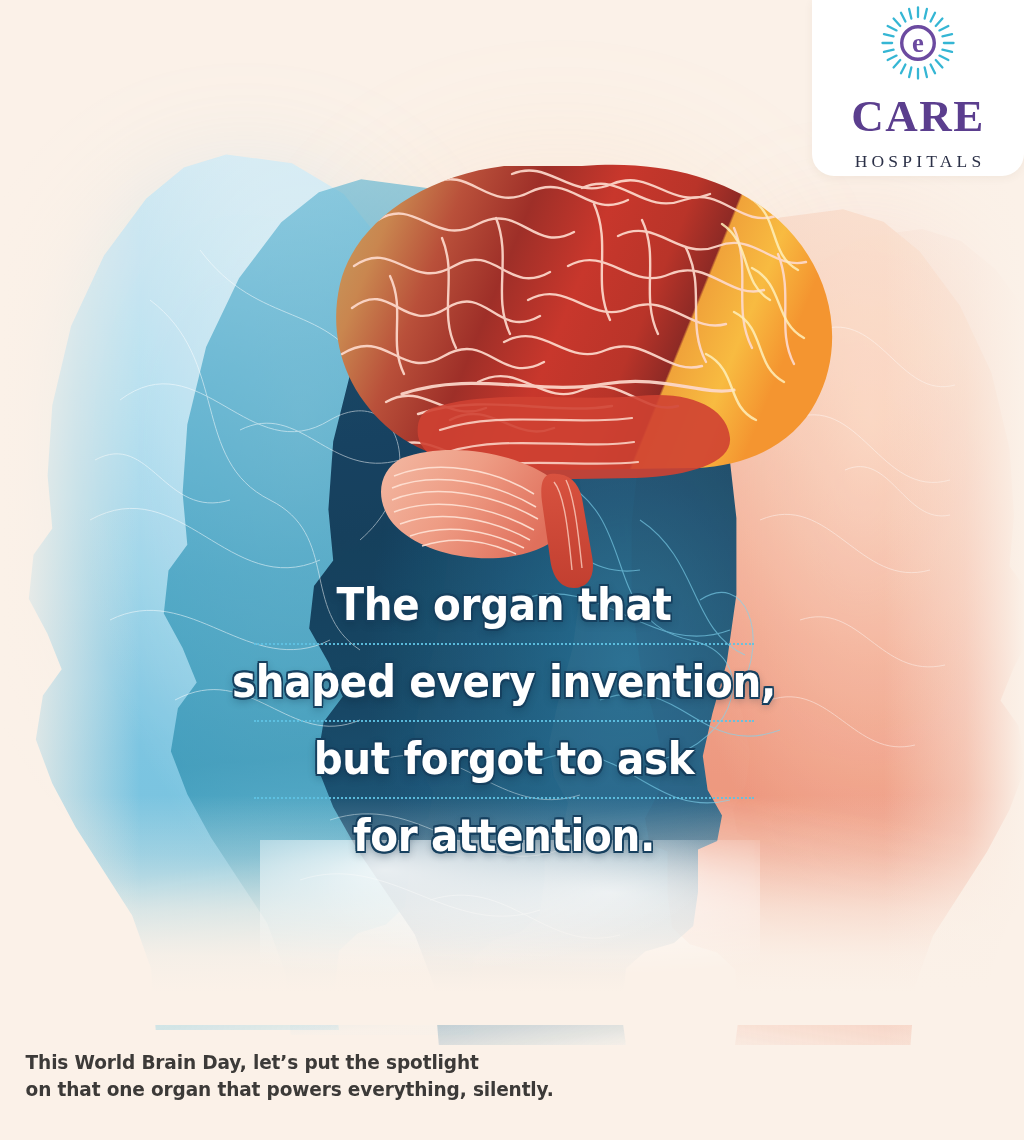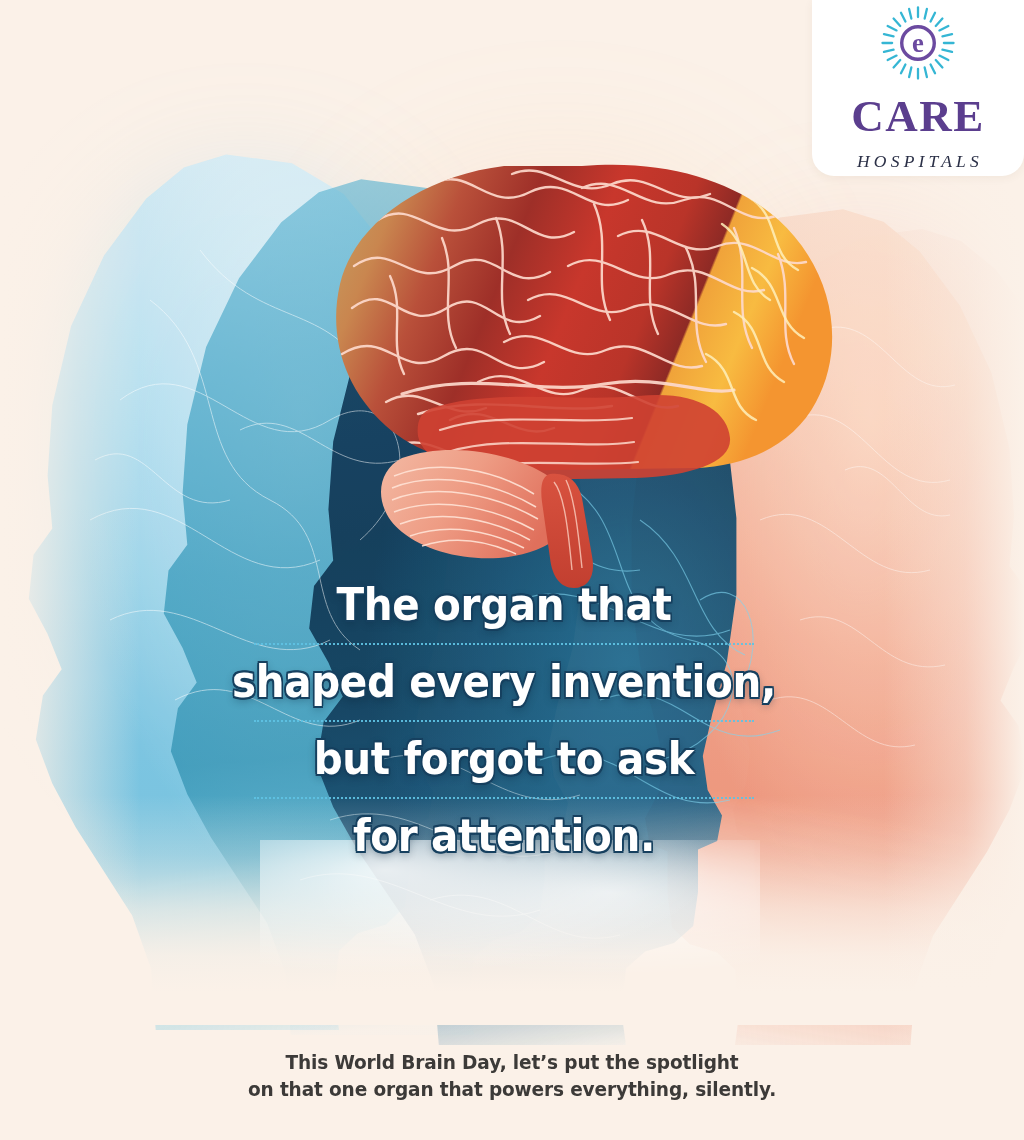--- a/index.html
+++ b/index.html
@@ -172,21 +172,20 @@
   }
   .logo-hospitals {
     font-family: "Liberation Serif", "DejaVu Serif", serif;
     font-size: 17.5px;
     font-weight: 400;
     letter-spacing: 4.2px;
     color: #2b3047;
     line-height: 1;
     margin-top: 14px;
     padding-left: 4px;
-    font-style: italic;
   }
 
   
   .headline {
     position: absolute;
     left: 0; right: 16px;
     top: 578px;
     text-align: center;
     pointer-events: none;
   }
@@ -213,21 +212,20 @@
     margin: 11px auto 10px;
     border-top: 2px dotted #5fc3e4;
     opacity: .92;
   }
 
   
   .caption {
     position: absolute;
     left: 0; right: 0;
     bottom: 36px;
-    text-align: center;
   }
   .caption-line {
     font-family: "DejaVu Sans", "Liberation Sans", sans-serif;
     font-size: 19.5px;
     font-weight: 600;
     color: #3c3a38;
     line-height: 1.42;
     letter-spacing: -0.15px;
     transform: scaleX(.95);
     transform-origin: center;

